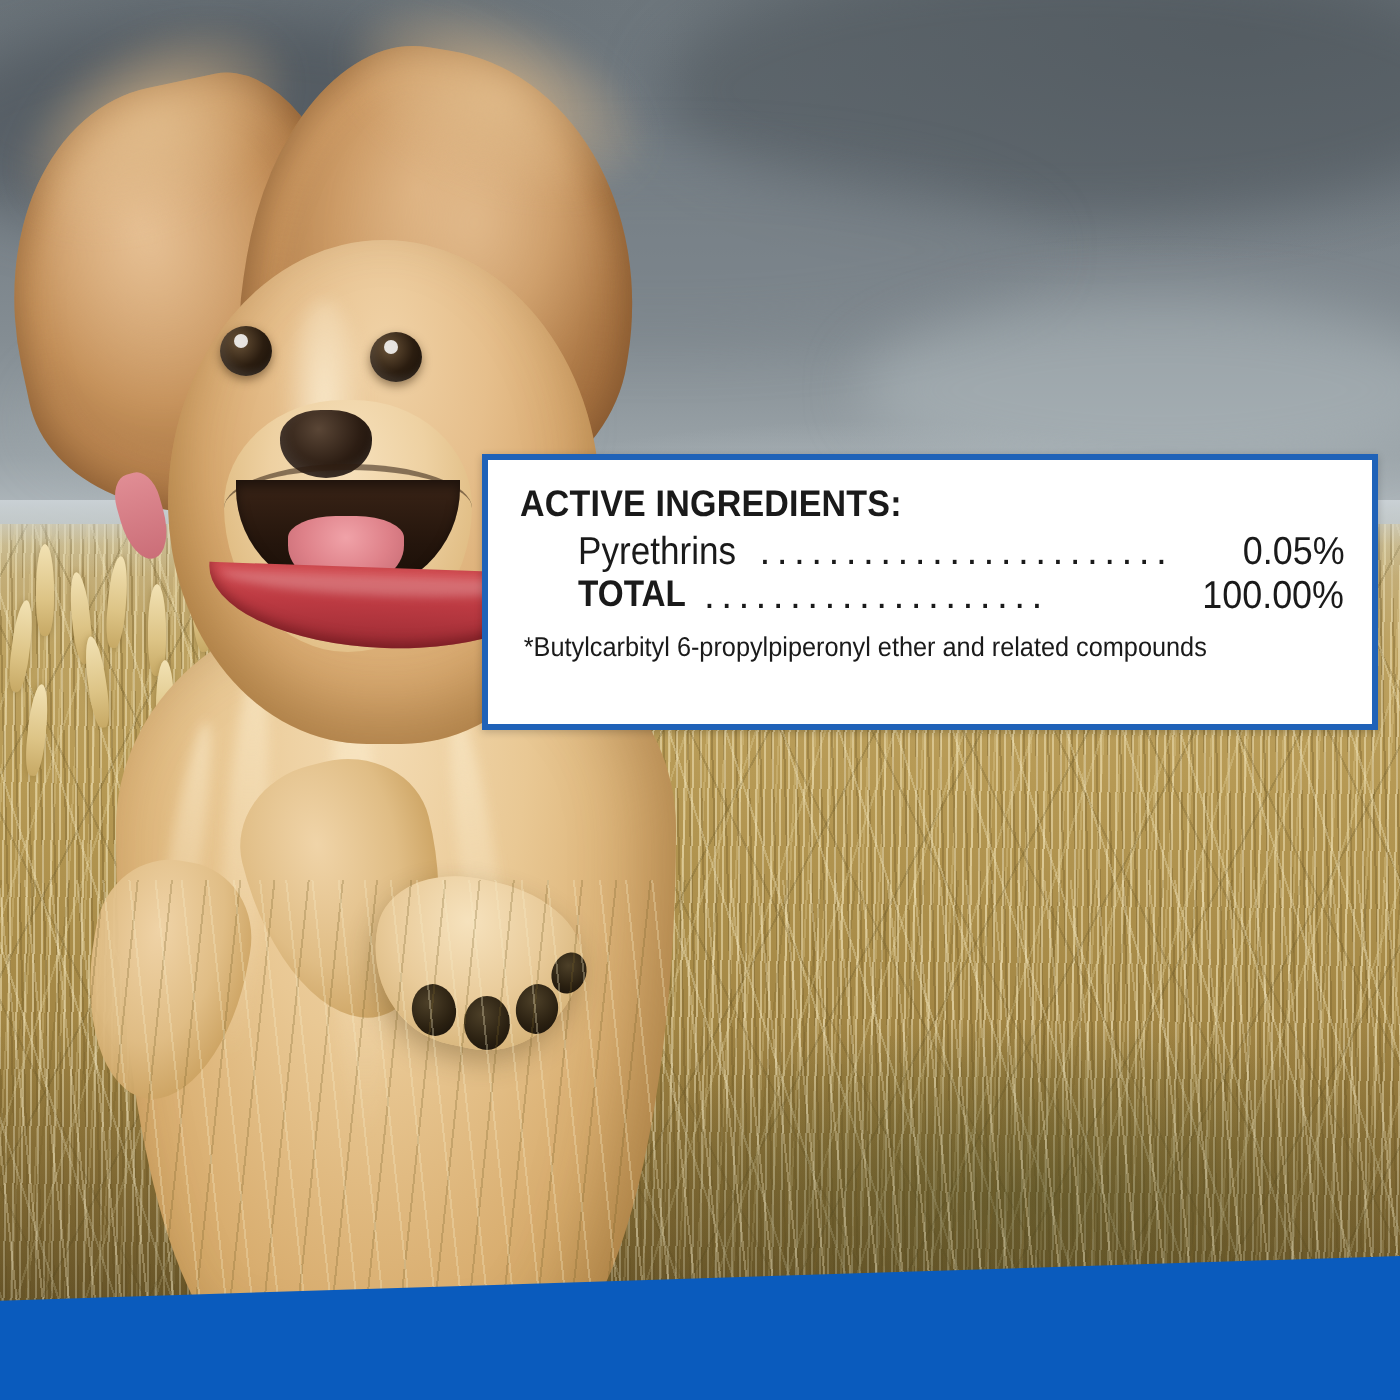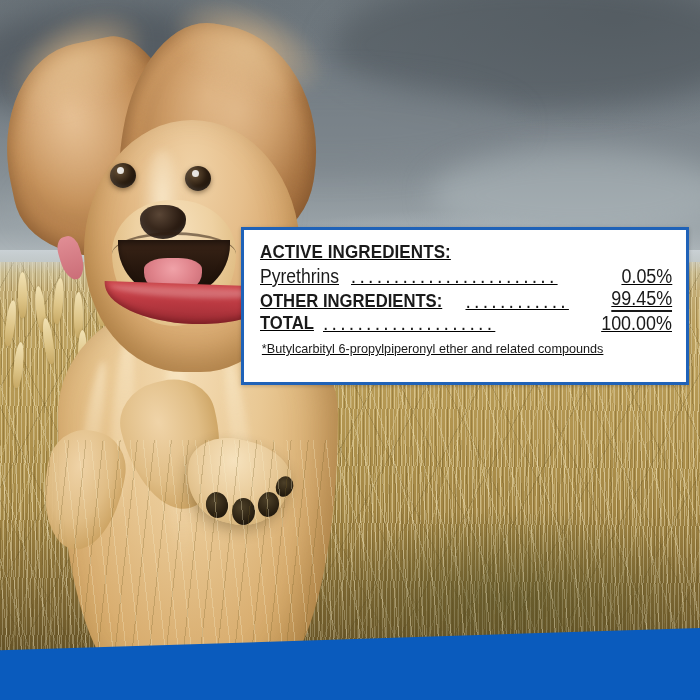--- a/index.html
+++ b/index.html
@@ -281,25 +281,24 @@
     position:absolute;
     width:9px; height:46px;
     border-radius:50% 50% 40% 40%;
     background:linear-gradient(to bottom, #f2e2b4 0%, #ddc486 60%, #c7a965 100%);
     box-shadow:0 0 3px rgba(120,96,40,0.4);
   }
 
   
   .card {
     position:absolute;
-    left:241px; top:227px; width:448px; height:158px;
+    left:241px; top:227px; width:448px; height:138px;
     background:#ffffff;
     border:3px solid #1f62b8;
     box-shadow:0 1px 4px rgba(0,0,0,0.2);
-    text-decoration:underline;
   }
   .card-inner {
     padding:11px 14px 8px 16px;
     height:100%;
   }
 
   .ing-title {
     font-family:"Liberation Sans", sans-serif;
     font-weight:bold;
     font-size:18.5px;
@@ -308,24 +307,25 @@
     transform:scaleX(0.92);
     transform-origin:left center;
     margin-bottom:2px;
     white-space:nowrap;
   }
 
   .rows { width:100%; }
 
   .row {
     display:flex;
-    align-items:flex-end;
+    align-items:flex-start;
     white-space:nowrap;
     color:#1a1a1a;
     line-height:1.13;
+    margin-left:29px;
   }
   .row .label {
     font-size:19.5px;
     transform:scaleX(0.90);
     transform-origin:left center;
     flex:0 0 auto;
   }
   .row.bold .label { font-weight:bold; font-size:18.5px; }
   .row .leader {
     flex:1 1 auto;
@@ -449,25 +449,20 @@
 
       <div class="rows">
 
         <div class="row">
           <span class="label">Pyrethrins</span>
           <span class="leader">........................</span>
           <span class="value">0.05%</span>
         </div>
 
 
-        <div class="row bold underline-value">
-          <span class="label">OTHER INGREDIENTS:</span>
-          <span class="leader">............</span>
-          <span class="value">99.45%</span>
-        </div>
 
         <div class="row bold">
           <span class="label">TOTAL</span>
           <span class="leader">....................</span>
           <span class="value">100.00%</span>
         </div>
 
       </div>
 
       <div class="footnote">*Butylcarbityl 6-propylpiperonyl ether and related compounds</div>

